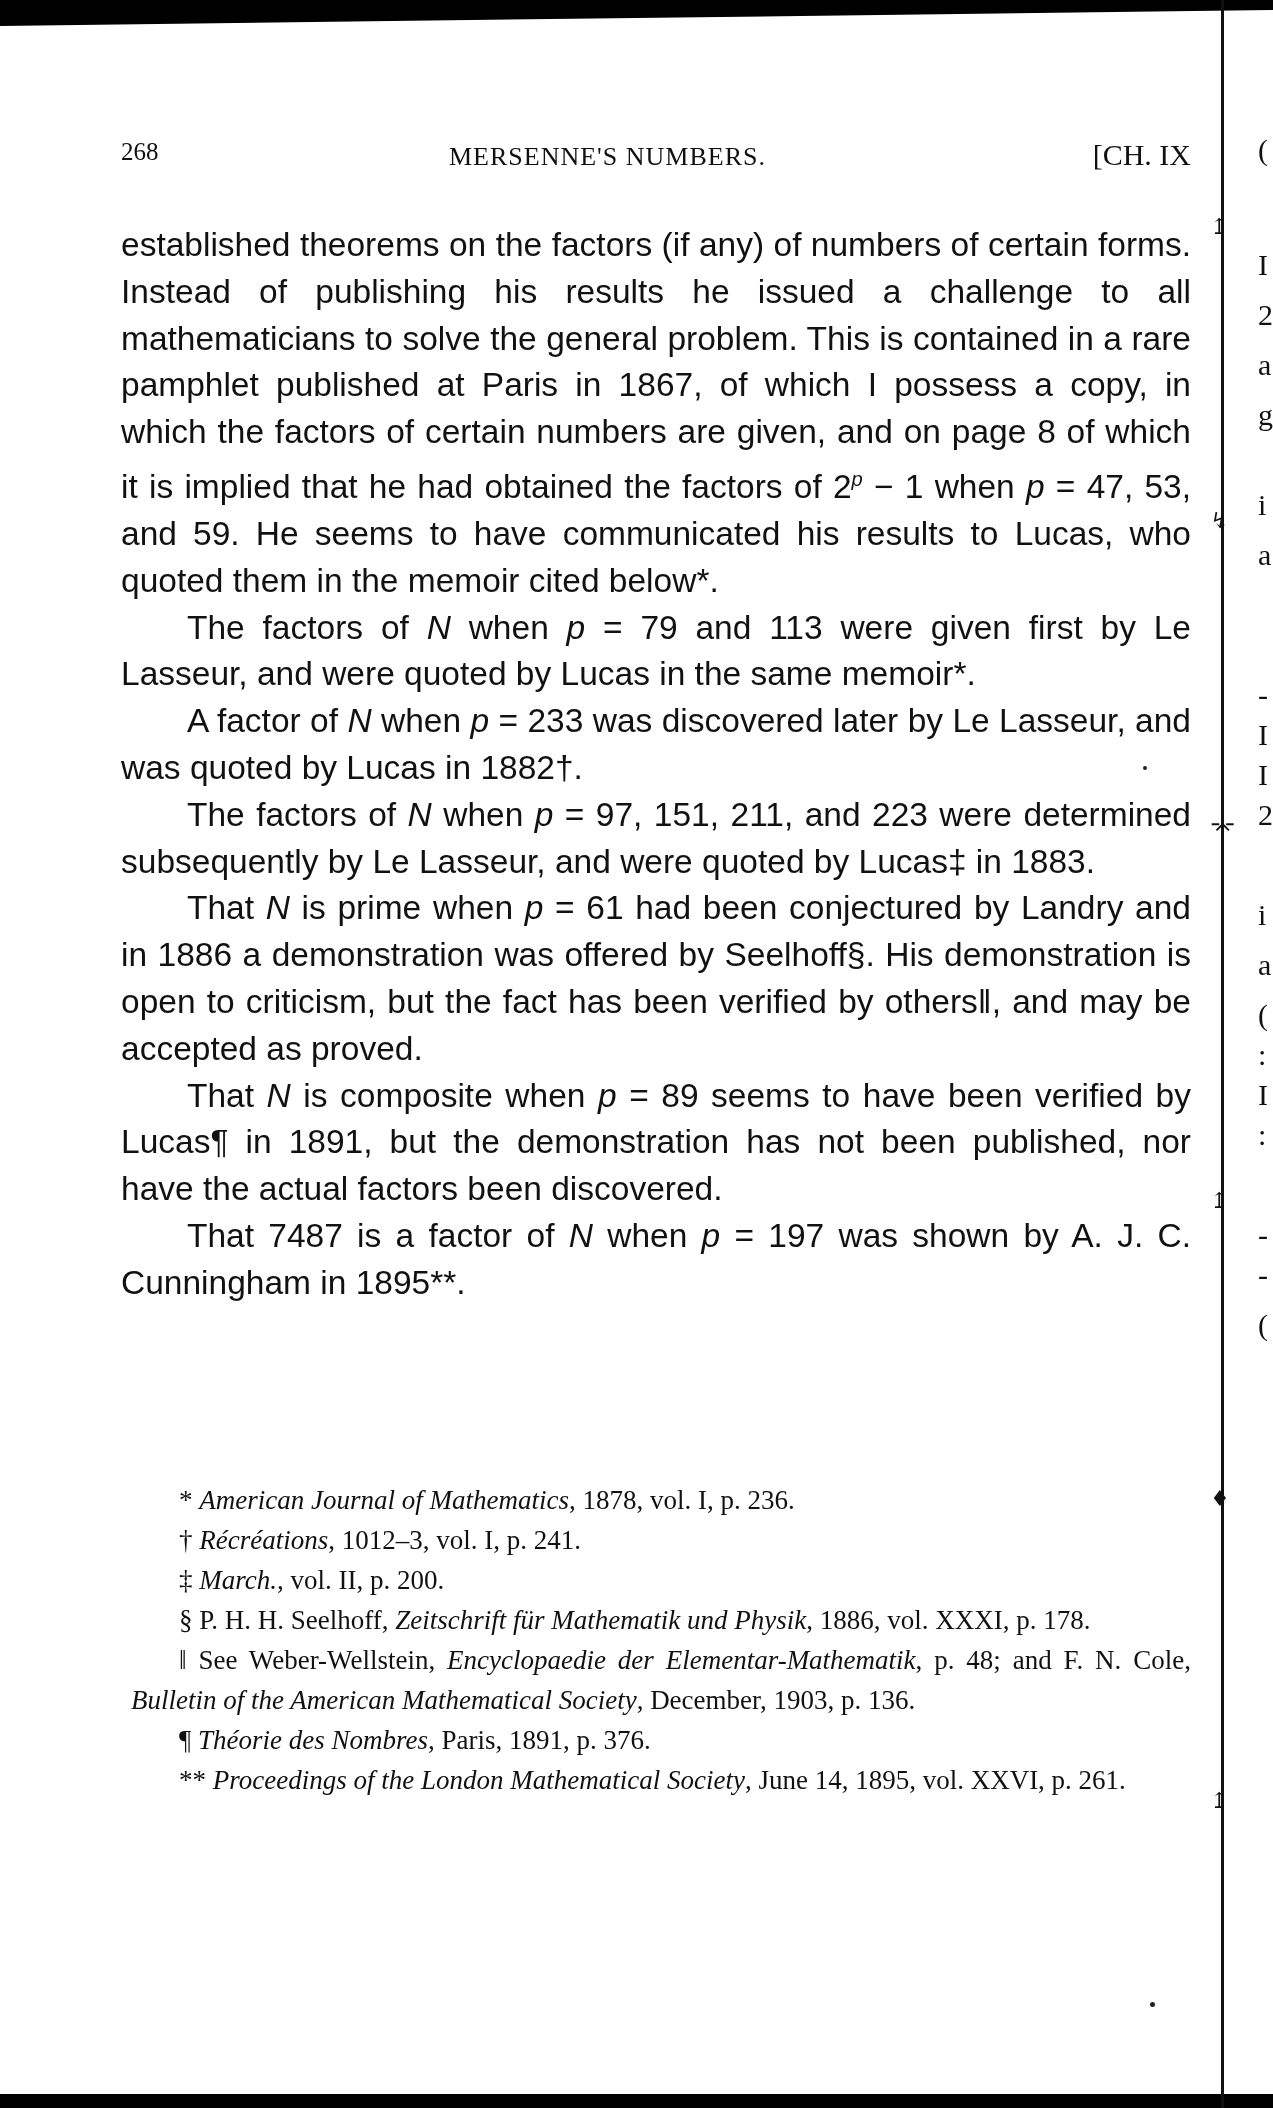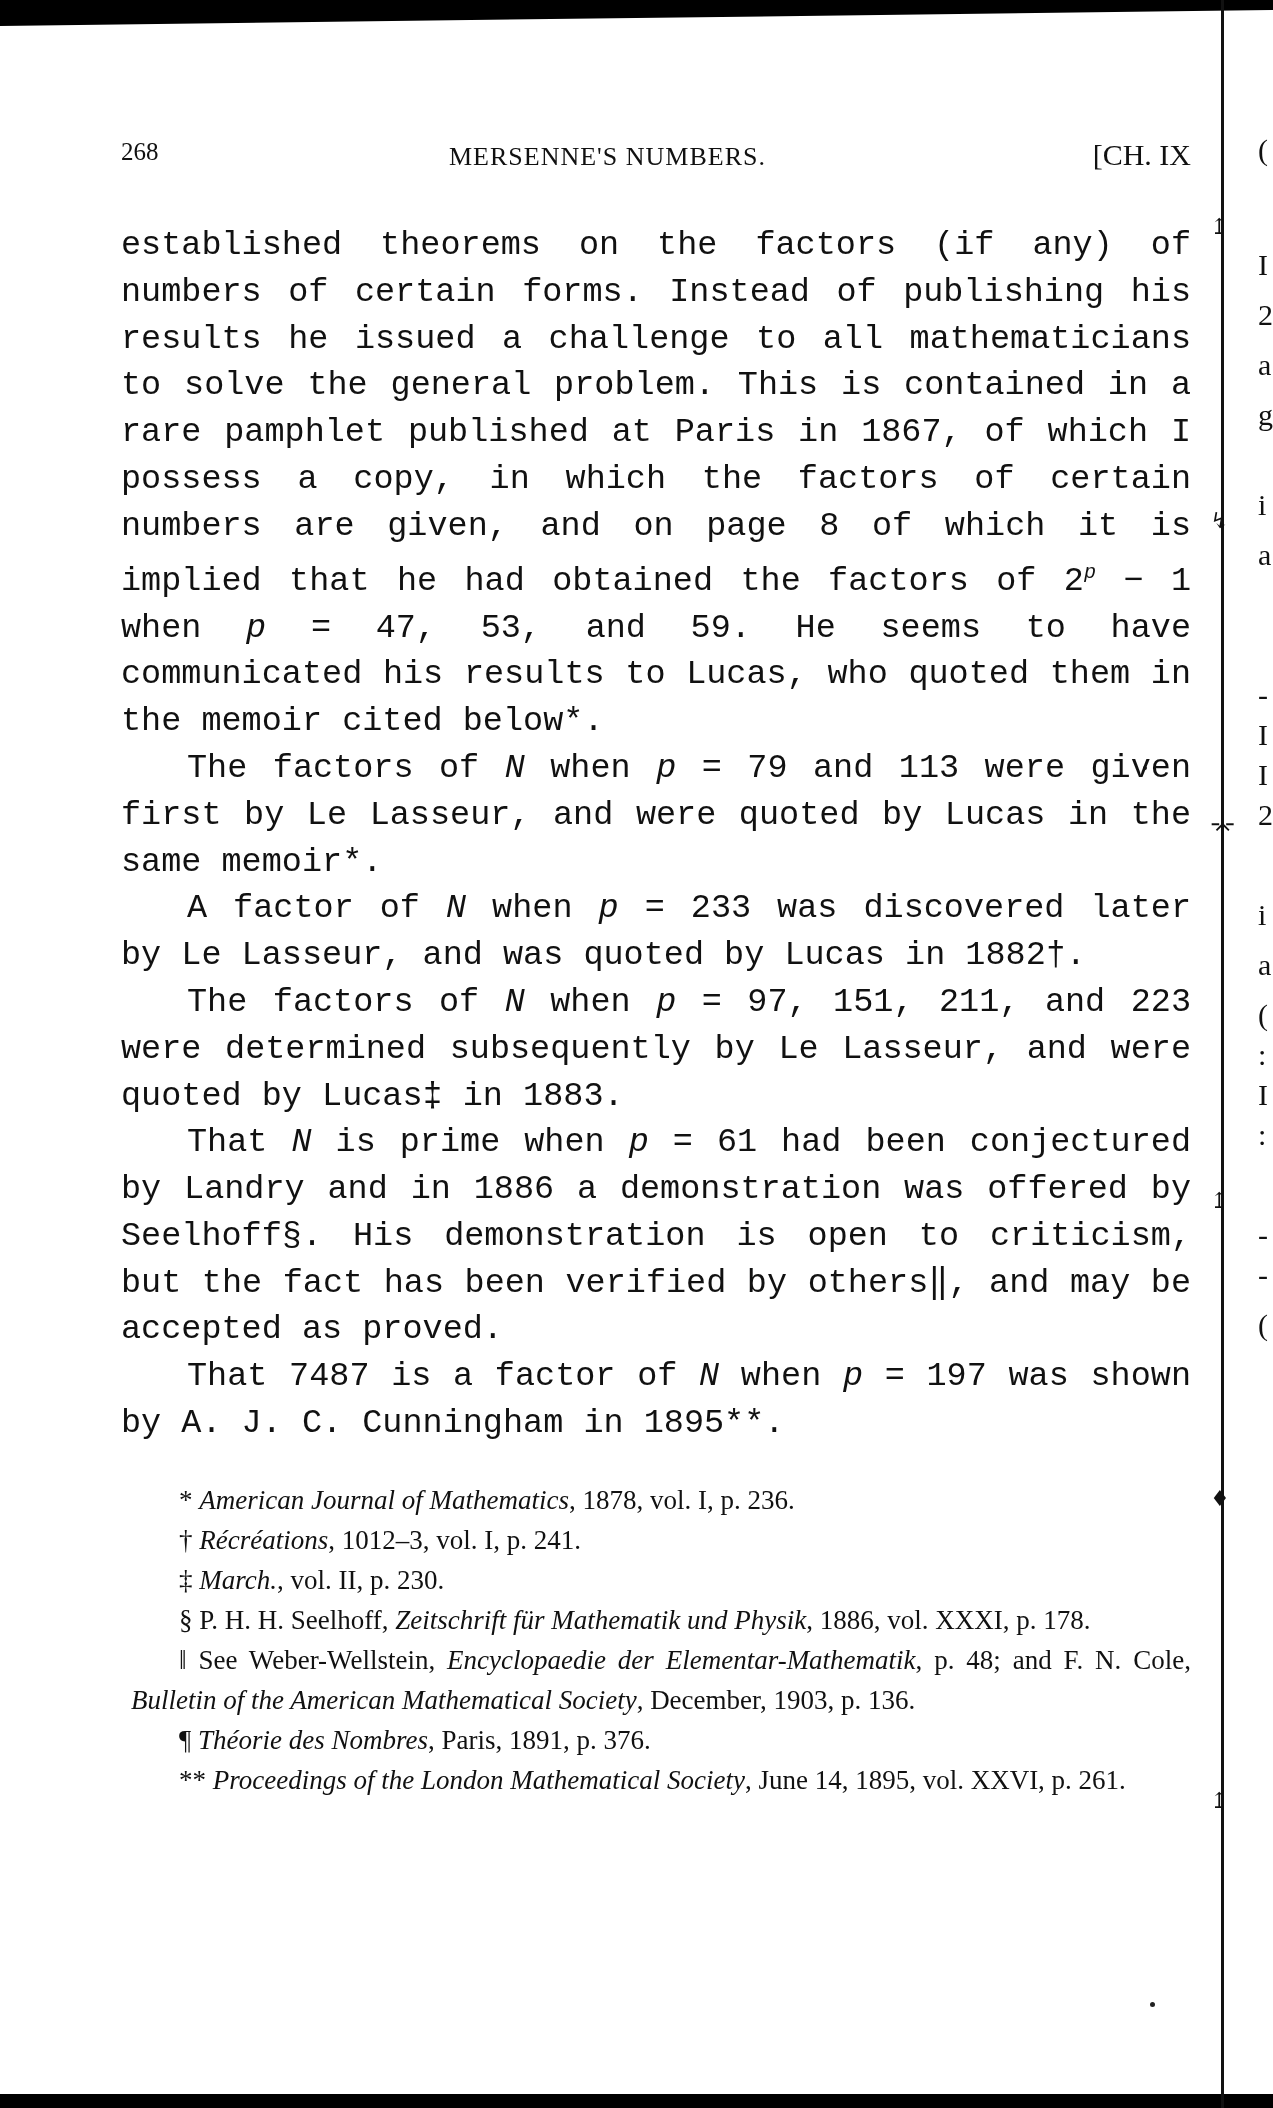--- a/index.html
+++ b/index.html
@@ -28,21 +28,21 @@
   }
   .running-head {
     position: absolute; top: 138px; left: 121px; width: 1070px; height: 40px;
     font-family: "Liberation Serif", serif; font-size: 32px;
   }
   .running-head .page-num { position: absolute; left: 0; top: 0; font-size: 25px; }
   .running-head .title { position: absolute; left: 328px; top: 4px; font-size: 26px; letter-spacing: 1px; font-variant: small-caps; }
   .running-head .chapter { position: absolute; right: 0; top: 0; font-size: 30px; }
   .body-text {
     position: absolute; top: 222px; left: 121px; width: 1070px;
-    font-family: Liberation Mono, monospace; font-size: 33.5px; line-height: 46.8px;
+    font-family: Liberation Sans, sans-serif; font-size: 33.5px; line-height: 46.8px;
     text-align: justify;
   }
   .body-text p { margin: 0; }
   .body-text p.indent { text-indent: 66px; }
   .body-text i { font-style: italic; }
   .footnotes {
     position: absolute; top: 1480px; left: 131px; width: 1060px;
     font-family: "Liberation Serif", serif; font-size: 27px; line-height: 40px;
     text-align: justify;
   }
@@ -94,24 +94,25 @@
   <span class="title">MERSENNE'S NUMBERS.</span>
   <span class="chapter">[CH. IX</span>
 </header>
 
 <main class="body-text" id="body-text">
     <p><span>established theorems on the factors (if any) of numbers of certain forms.  Instead of publishing his results he issued a challenge to all mathematicians to solve the general problem. This is contained in a rare pamphlet published at Paris in 1867, of which I possess a copy, in which the factors of certain numbers are given, and on page 8 of which it is implied that he had obtained the factors of 2</span><sup style="font-style: italic; font-size: 0.6em;">p</sup><span> − 1 when </span><i>p</i><span> = 47, 53, and 59.  He seems to have communicated his results to Lucas, who quoted them in the memoir cited below*.</span></p>
     <p class="indent"><span>The factors of </span><i>N</i><span> when </span><i>p</i><span> = 79 and 113 were given first by Le Lasseur, and were quoted by Lucas in the same memoir*.</span></p>
     <p class="indent"><span>A factor of </span><i>N</i><span> when </span><i>p</i><span> = 233 was discovered later by Le Lasseur, and was quoted by Lucas in 1882†.</span></p>
     <p class="indent"><span>The factors of </span><i>N</i><span> when </span><i>p</i><span> = 97, 151, 211, and 223 were determined subsequently by Le Lasseur, and were quoted by Lucas‡ in 1883.</span></p>
     <p class="indent"><span>That </span><i>N</i><span> is prime when </span><i>p</i><span> = 61 had been conjectured by Landry and in 1886 a demonstration was offered by Seelhoff§. His demonstration is open to criticism, but the fact has been verified by others‖, and may be accepted as proved.</span></p>
+    <p class="indent"><span>That </span><i>N</i><span> is composite when </span><i>p</i><span> = 89 seems to have been verified by Lucas¶ in 1891, but the demonstration has not been published, nor have the actual factors been discovered.</span></p>
     <p class="indent"><span>That 7487 is a factor of </span><i>N</i><span> when </span><i>p</i><span> = 197 was shown by A. J. C. Cunningham in 1895**.</span></p>
   </main>
 
 <section class="footnotes" id="footnotes">
     <p><span>* </span><i>American Journal of Mathematics</i><span>, 1878, vol. I, p. 236.</span></p>
     <p><span>† </span><i>Récréations</i><span>, 1012–3, vol. I, p. 241.</span></p>
-    <p><span>‡ </span><i>March.</i><span>, vol. II, p. 230.</span></p>
+    <p><span>‡ </span><i>March.</i><span>, vol. II, p. 200.</span></p>
     <p><span>§ </span><span>P. H. H. Seelhoff, </span><i>Zeitschrift für Mathematik und Physik</i><span>, 1886, vol. XXXI, p. 178.</span></p>
     <p><span>‖ </span><span>See Weber-Wellstein, </span><i>Encyclopaedie der Elementar-Mathematik</i><span>, p. 48; and F. N. Cole, </span><i>Bulletin of the American Mathematical Society</i><span>, December, 1903, p. 136.</span></p>
     <p><span>¶ </span><i>Théorie des Nombres</i><span>, Paris, 1891, p. 376.</span></p>
     <p><span>** </span><i>Proceedings of the London Mathematical Society</i><span>, June 14, 1895, vol. XXVI, p. 261.</span></p>
   </section>
 
 </body></html>

